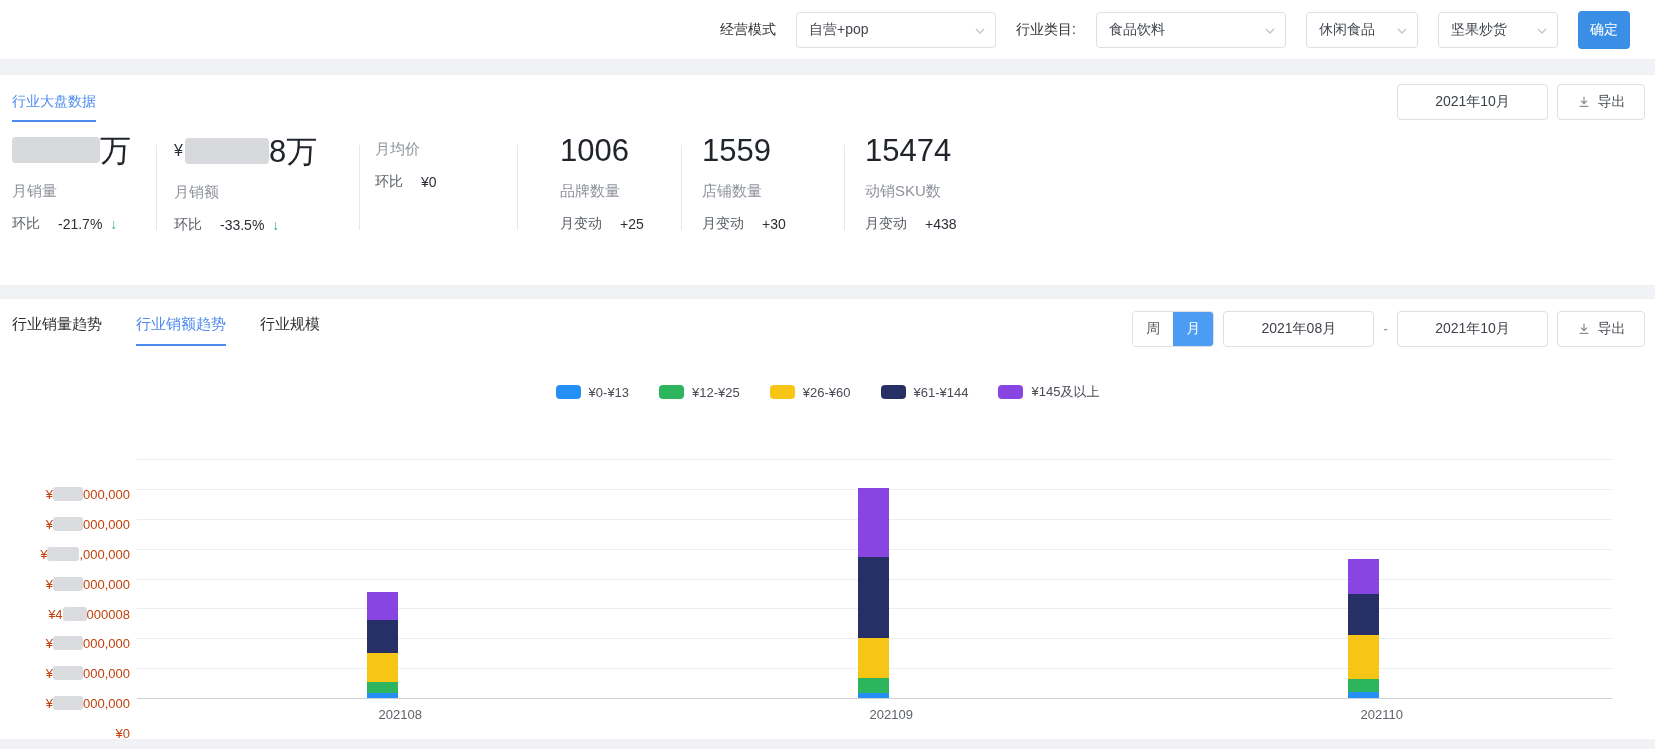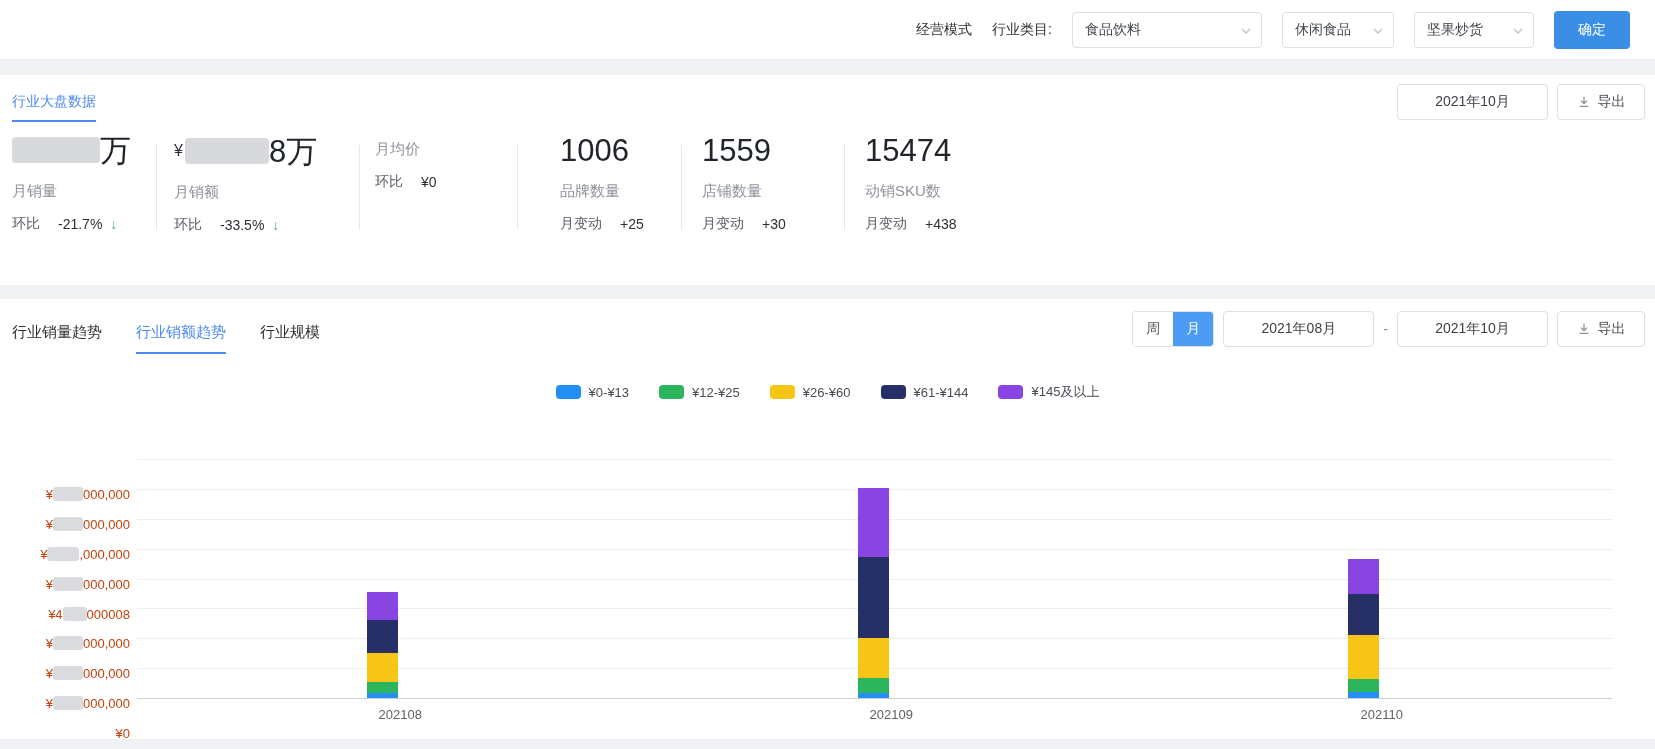--- a/index.html
+++ b/index.html
@@ -7,21 +7,21 @@
     font-family:"Liberation Sans","DejaVu Sans",sans-serif; color:#303133; }
 
   
   .topbar { width:1655px; height:60px; background:#fff; display:flex; align-items:center;
     justify-content:flex-end; padding-right:25px; gap:20px; border-bottom:1px solid #eef0f3; }
   .fld-label { font-size:14px; color:#303133; white-space:nowrap; }
   .select { position:relative; height:36px; border:1px solid #dcdfe6; border-radius:4px;
     background:#fff; display:flex; align-items:center; padding:0 30px 0 12px;
     font-size:14px; color:#42474d; cursor:pointer; }
   .select .chev { position:absolute; right:9px; top:13px; }
-  .btn-primary { height:38px; min-width:48px; padding:0 24px; background:#3a8ee6; color:#fff;
+  .btn-primary { height:38px; min-width:48px; padding:0 12px; background:#3a8ee6; color:#fff;
     border:none; border-radius:4px; font-size:14px; cursor:pointer; }
 
   
   .panel { position:absolute; left:0; width:1655px; background:#fff; }
   #panel-overview { top:75px; height:210px; }
   #panel-trend { top:299px; height:440px; }
 
   .tab-blue { position:absolute; left:12px; top:18px; font-size:14px; color:#4e8bf0;
     padding-bottom:9px; border-bottom:2px solid #4e8bf0; cursor:pointer; }
   .hdr-right { position:absolute; right:10px; top:9px; display:flex; align-items:center; gap:9px; }
@@ -38,21 +38,21 @@
   .yen-small { font-size:16px; font-weight:400; vertical-align:6px; margin-right:2px; color:#2a2f36; }
   .censor { display:inline-block; background:#d7d9dd; border-radius:4px; height:26px;
     vertical-align:-2px; }
   .stat-label { margin-top:10px; font-size:15px; color:#8f939b; }
   .stat-sub { margin-top:14px; font-size:14px; color:#565b63; display:flex; gap:18px; align-items:center; }
   .stat-sub b { font-weight:400; color:#2b2f36; }
   .arrow-down { color:#3cb371; font-size:14px; margin-left:-10px; }
   .divider-v { position:absolute; top:70px; width:1px; height:85px; background:#e4e7ed; }
 
   
-  .tabs2 { position:absolute; left:12px; top:24px; display:flex; gap:34px; }
+  .tabs2 { position:absolute; left:12px; top:16px; display:flex; gap:34px; }
   .tab2 { font-size:15px; color:#303133; padding-bottom:10px; cursor:pointer; }
   .tab2.active { color:#4e8bf0; border-bottom:2px solid #4e8bf0; }
   .toggle { display:flex; border:1px solid #dcdfe6; border-radius:4px; overflow:hidden; height:36px; }
   .toggle .opt { width:40px; display:flex; align-items:center; justify-content:center;
     font-size:14px; color:#5a5f66; background:#fff; cursor:pointer; }
   .toggle .opt.sel { background:#4d9cf3; color:#fff; }
 
   
   .legend { position:absolute; top:84px; left:0; width:1655px; display:flex;
     justify-content:center; gap:30px; }
@@ -68,20 +68,26 @@
     color:#c2410c; white-space:nowrap;margin-top:36px; }
   .ylabel .censor { height:14px; vertical-align:-2px; border-radius:3px; background:#d9dbdf; }
   .barseg { position:absolute; }
   .xlabel { position:absolute; width:80px; text-align:right; font-size:13px; color:#5e6368; }
 </style>
 </head>
 <body>
 
 <div class="topbar">
   <span class="fld-label">经营模式</span>
+  <div class="select" style="width:200px">
+    <span>自营+pop</span>
+    <svg class="chev" width="12" height="10" viewBox="0 0 12 10">
+        <path d="M2 3l4 4 4-4" fill="none" stroke="#c0c4cc" stroke-width="1.4"></path>
+      </svg>
+  </div>
   <span class="fld-label">行业类目:</span>
   <div class="select" style="width:190px">
     <span>食品饮料</span>
     <svg class="chev" width="12" height="10" viewBox="0 0 12 10">
         <path d="M2 3l4 4 4-4" fill="none" stroke="#c0c4cc" stroke-width="1.4"></path>
       </svg>
   </div>
   <div class="select" style="width:112px">
     <span>休闲食品</span>
     <svg class="chev" width="12" height="10" viewBox="0 0 12 10">

